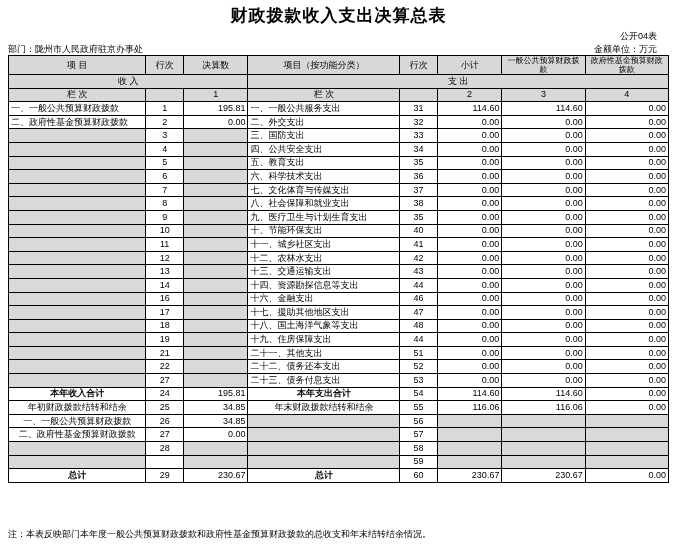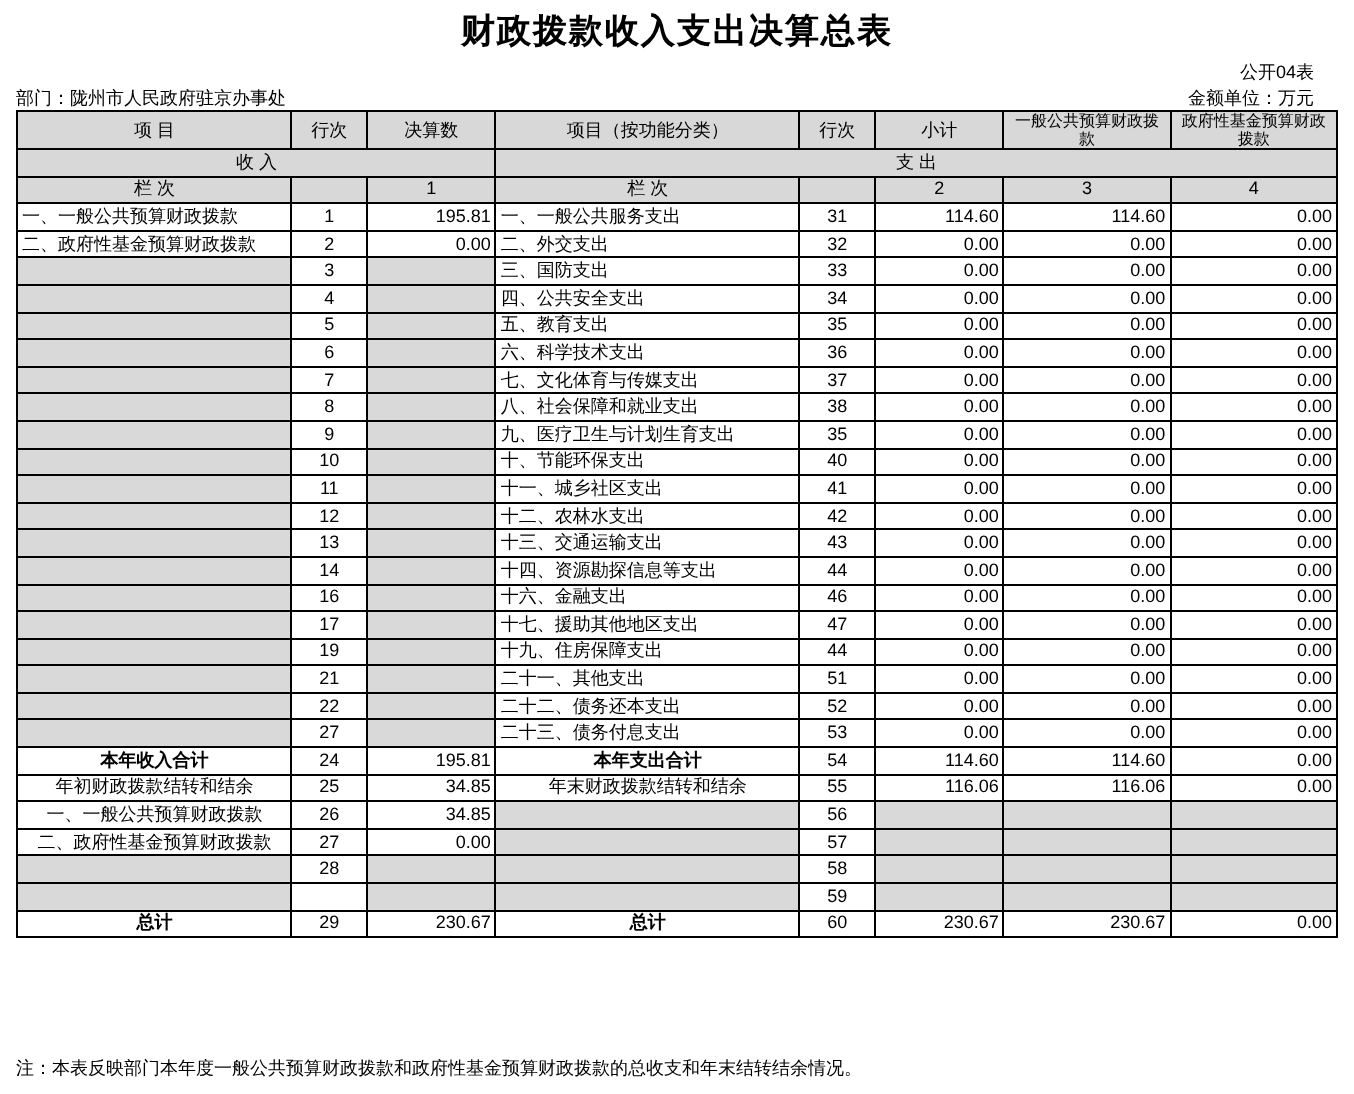--- a/index.html
+++ b/index.html
@@ -269,20 +269,30 @@
           <td class="c">17</td>
           <td class="r shade"></td>
           <td class="l">十七、援助其他地区支出</td>
           <td class="c">47</td>
           <td class="r">0.00</td>
           <td class="r">0.00</td>
           <td class="r">0.00</td>
         </tr>
         <tr>
           <td class="l shade"></td>
+          <td class="c">18</td>
+          <td class="r shade"></td>
+          <td class="l">十八、国土海洋气象等支出</td>
+          <td class="c">48</td>
+          <td class="r">0.00</td>
+          <td class="r">0.00</td>
+          <td class="r">0.00</td>
+        </tr>
+        <tr>
+          <td class="l shade"></td>
           <td class="c">19</td>
           <td class="r shade"></td>
           <td class="l">十九、住房保障支出</td>
           <td class="c">44</td>
           <td class="r">0.00</td>
           <td class="r">0.00</td>
           <td class="r">0.00</td>
         </tr>
         <tr>
           <td class="l shade"></td>

